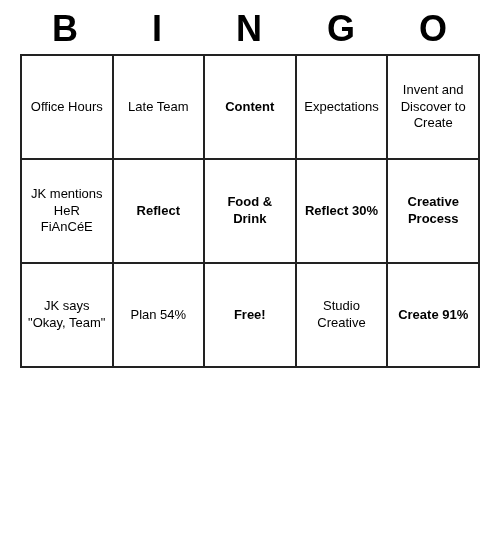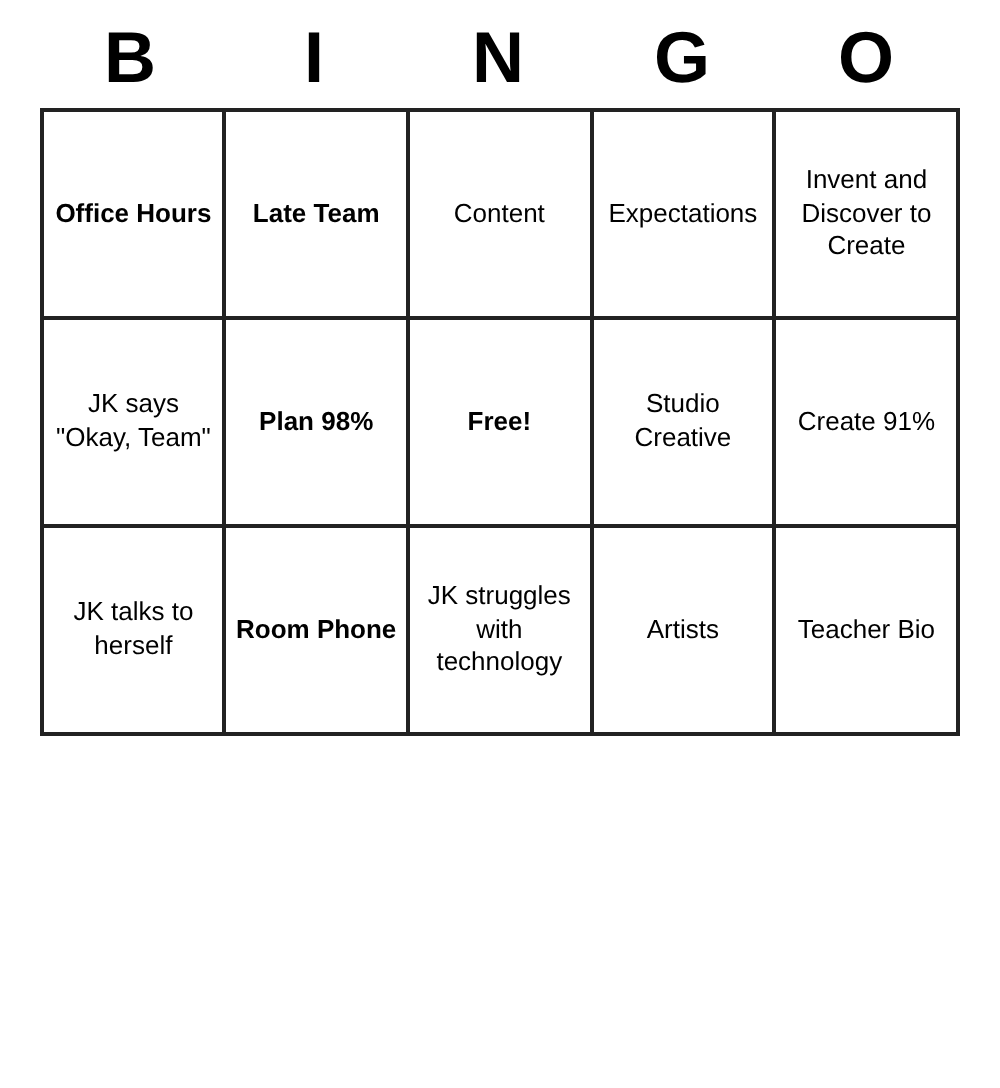--- a/index.html
+++ b/index.html
@@ -35,25 +35,25 @@
       text-align: center;
       vertical-align: middle;
       width: 92px;
       height: 104px;
       padding: 4px;
       font-size: 13px;
       line-height: 1.3;
     }
     .large-text {
       font-size: 18px;
-      font-weight: bold;
+      font-weight: normal;
     }
     .medium-text {
       font-size: 15px;
-      font-weight: normal;
+      font-weight: bold;
     }
     .small-text {
       font-size: 11px;
     }
     .free-cell {
       font-size: 20px;
       font-weight: bold;
       margin-left: 40px;
     }
   </style>
@@ -71,27 +71,27 @@
 <table class="bingo-grid">
   <tbody id="grid-body">
   <tr>
         <td class="large-text">Office Hours</td>
         <td class="large-text">Late Team</td>
         <td class="medium-text">Content</td>
         <td class="small-text">Expectations</td>
         <td class="small-text">Invent and Discover to Create</td>
       </tr>
       <tr>
+        <td class="small-text">JK mentions HeR FiAnCéE</td>
+        <td class="medium-text">Reflect</td>
+        <td class="medium-text">Food &amp; Drink</td>
+        <td class="medium-text">Reflect 30%</td>
+        <td class="medium-text">Creative Process</td>
+      </tr>
+      <tr>
         <td class="small-text">JK says "Okay, Team"</td>
-        <td class="large-text">Plan 98%</td>
+        <td class="large-text">Plan 54%</td>
         <td class="free-cell">Free!</td>
         <td class="small-text">Studio Creative</td>
         <td class="medium-text">Create 91%</td>
-      </tr>
-      <tr>
-        <td class="small-text">JK talks to herself</td>
-        <td class="large-text">Room Phone</td>
-        <td class="small-text">JK struggles with technology</td>
-        <td class="medium-text">Artists</td>
-        <td class="medium-text">Teacher Bio</td>
       </tr>
     </tbody>
 </table>
 
 </body></html>

